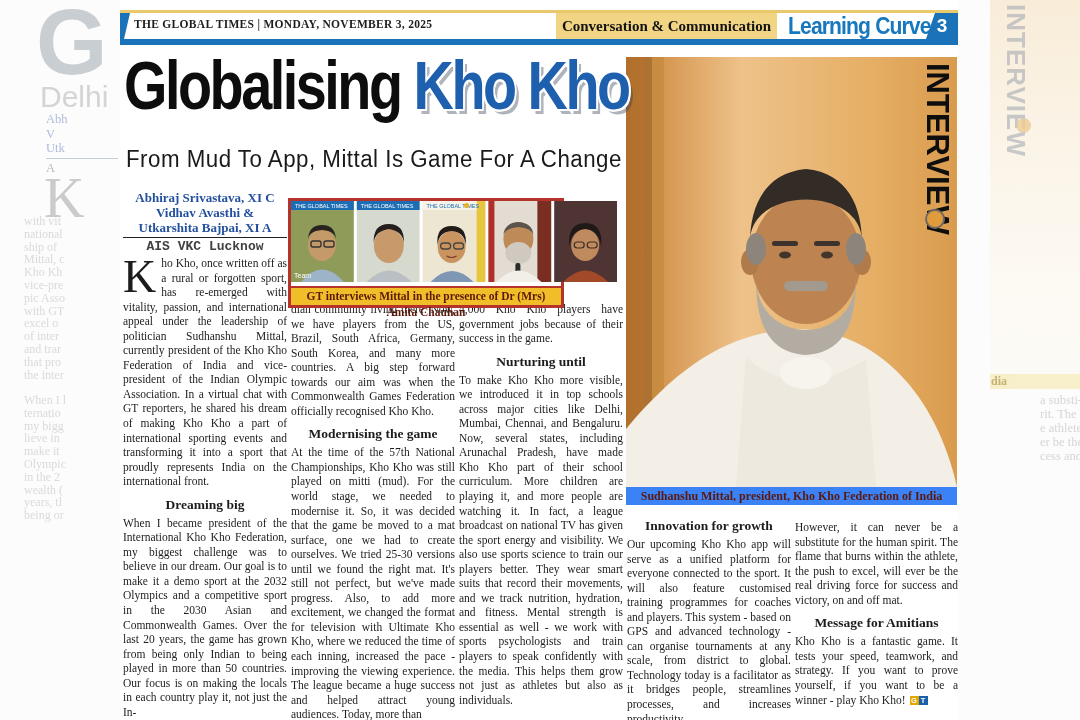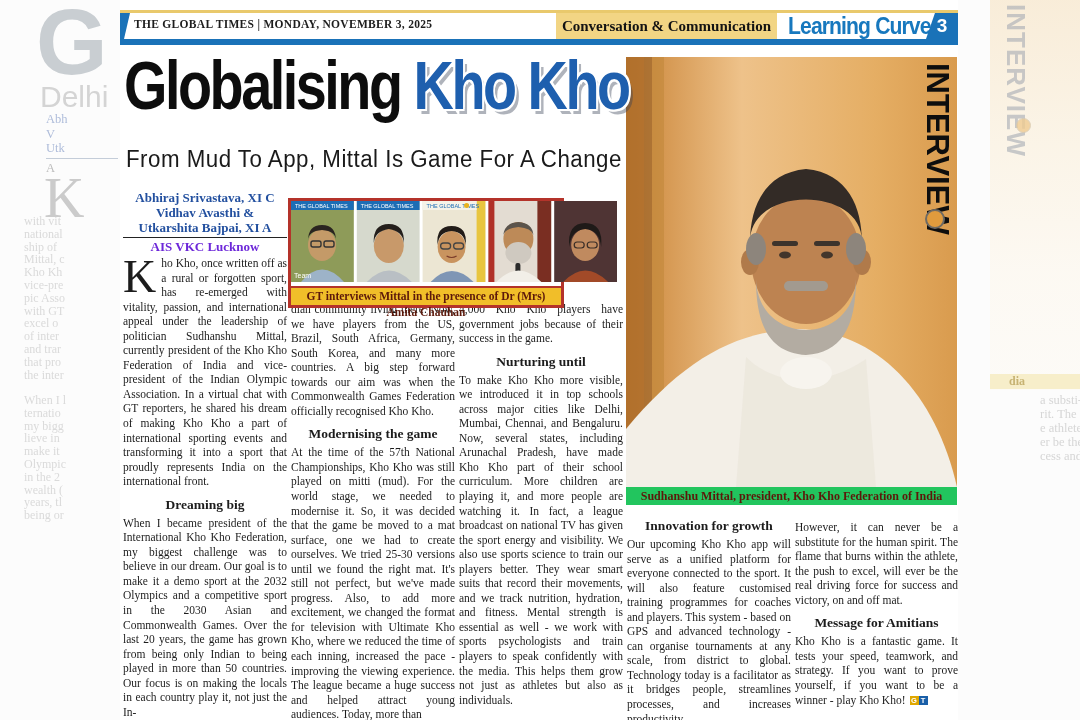--- a/index.html
+++ b/index.html
@@ -16,21 +16,21 @@
   .ghost-byline .g-black{color:#bcbcbc;}
   .ghost-k{left:44px;top:166px;font-size:56px;color:#cbcbcb;}
   .ghost-lines{left:24px;font-size:12px;line-height:12.8px;color:#dadada;white-space:nowrap;}
   .gl1{top:215px;} .gl2{top:394px;}
   .ghost-right-photo{left:990px;top:0;width:90px;height:390px;
     background:linear-gradient(180deg,#f6e2c1 0%,#faeed8 35%,#fdf7ec 70%,#fdfaf4 100%);opacity:.6;}
   .ghost-right-interview{left:1000px;top:4px;writing-mode:vertical-rl;font-family:"Liberation Sans",sans-serif;
     font-weight:bold;font-size:26px;letter-spacing:1px;color:#a6abb4;opacity:.6;}
   .ghost-right-dot{left:1016px;top:118px;width:13px;height:13px;border-radius:50%;background:#f0cc92;border:1px solid #d8cab2;opacity:.8;}
   .ghost-right-caption{left:990px;top:374px;width:90px;height:15px;background:#f7ecc3;opacity:.85;
-    font-size:12px;font-weight:bold;color:#bea75c;line-height:15px;padding-left:19px;box-sizing:border-box;}
+    font-size:12px;font-weight:bold;color:#bea75c;line-height:15px;padding-left:1px;box-sizing:border-box;}
   .ghost-rlines{left:1040px;font-size:12.5px;line-height:14px;color:#d6d6d6;white-space:nowrap;}
   .grl1{top:393px;} .grl2{top:462px;margin-left:44px;}
   .grl2 div:first-child{font-weight:bold;color:#c4c4c4;}
   
   .page{position:absolute;left:120px;top:0;width:838px;height:720px;background:#ffffff;}
   
   .hdr-goldline{position:absolute;left:0;top:10px;width:838px;height:3px;background:#e9c96c;}
   .hdr-band{position:absolute;left:0;top:13px;width:838px;height:26px;background:#fff;}
   .hdr-bluebar{position:absolute;left:0;top:39px;width:838px;height:6px;background:#1a72b8;}
   .hdr-wedge{position:absolute;left:0;top:13px;width:10px;height:26px;background:#1a72b8;clip-path:polygon(0 0,100% 0,40% 100%,0 100%);}
@@ -47,38 +47,38 @@
   .headline{position:absolute;left:4px;top:46px;z-index:5;font-family:"Liberation Sans",sans-serif;
     font-weight:bold;font-size:68px;letter-spacing:-3px;white-space:nowrap;
     transform:scaleX(.82);transform-origin:left;color:#0d0d0d;}
   .headline .blue{color:#1e5fae;
     text-shadow:-2px -2px 0 #fff,2px -2px 0 #fff,-2px 2px 0 #fff,2px 2px 0 #fff,0 -2px 0 #fff,0 2px 0 #fff,-2px 0 0 #fff,2px 0 0 #fff,5px 5px 0 rgba(55,65,85,.4);}
   .subhead{position:absolute;left:6px;top:146px;z-index:5;font-family:"Liberation Sans",sans-serif;
     font-size:23px;color:#1a1a1a;letter-spacing:.5px;white-space:nowrap;transform:scaleX(.97);transform-origin:left;}
   
   .byline{position:absolute;left:3px;top:190px;width:164px;text-align:center;font-size:13px;font-weight:bold;line-height:15px;color:#23509f;}
   .byline .rule{border-bottom:1.5px solid #222;margin:2px 0 1px;}
-  .byline .school{color:#6d28d9;}
+  .byline .school{color:#404040;font-family:Liberation Mono, monospace;}
   
   .article-col{position:absolute;color:#1c1c1c;}
   .body-para{margin:0;text-align:justify;font-size:11.5px;line-height:14.55px;}
   .sec-heading{text-align:center;font-weight:bold;font-size:13.5px;margin:8px 0 3px;}
   .sec-heading:first-child{margin-top:0;}
   .dropcap{float:left;font-size:46px;line-height:37px;padding:2px 5px 0 0;}
   .gt-logo{display:inline-block;vertical-align:1px;margin-left:4px;}
   .gt-logo span{display:inline-block;width:9px;height:9px;font-family:"Liberation Sans",sans-serif;
     font-size:7.5px;font-weight:bold;line-height:9px;text-align:center;color:#fff;}
   .gt-g{background:#e0a800;} .gt-t{background:#1a5fa8;}
   
   .group-photo{position:absolute;left:168px;top:198px;width:276px;background:#fff;border:3px solid #b4332a;box-sizing:border-box;}
   .group-caption{height:17px;background:#f1be29;border-top:2px solid #b4332a;
     font-size:11.5px;font-weight:bold;color:#5c180a;text-align:center;line-height:16px;}
   
   .portrait{position:absolute;left:506px;top:57px;width:331px;height:448px;}
-  .portrait-caption{position:absolute;left:0;top:430px;width:331px;height:18px;background:#22c55e;
+  .portrait-caption{position:absolute;left:0;top:430px;width:331px;height:18px;background:#3b82f6;
     font-size:12px;font-weight:bold;color:#5c180a;text-align:center;line-height:18px;}
   .interview-label{position:absolute;right:2px;top:6px;writing-mode:vertical-rl;
     font-family:"Liberation Sans",sans-serif;font-weight:bold;font-size:31px;letter-spacing:0;color:#0e0e0e;}
   .interview-dot{position:absolute;right:12px;top:152px;width:16px;height:16px;border-radius:50%;
     background:#e09b3d;border:2px solid #6e6a63;}
 </style>
 </head>
 <body>
 
 <div class="ghost ghost-g">G</div>

